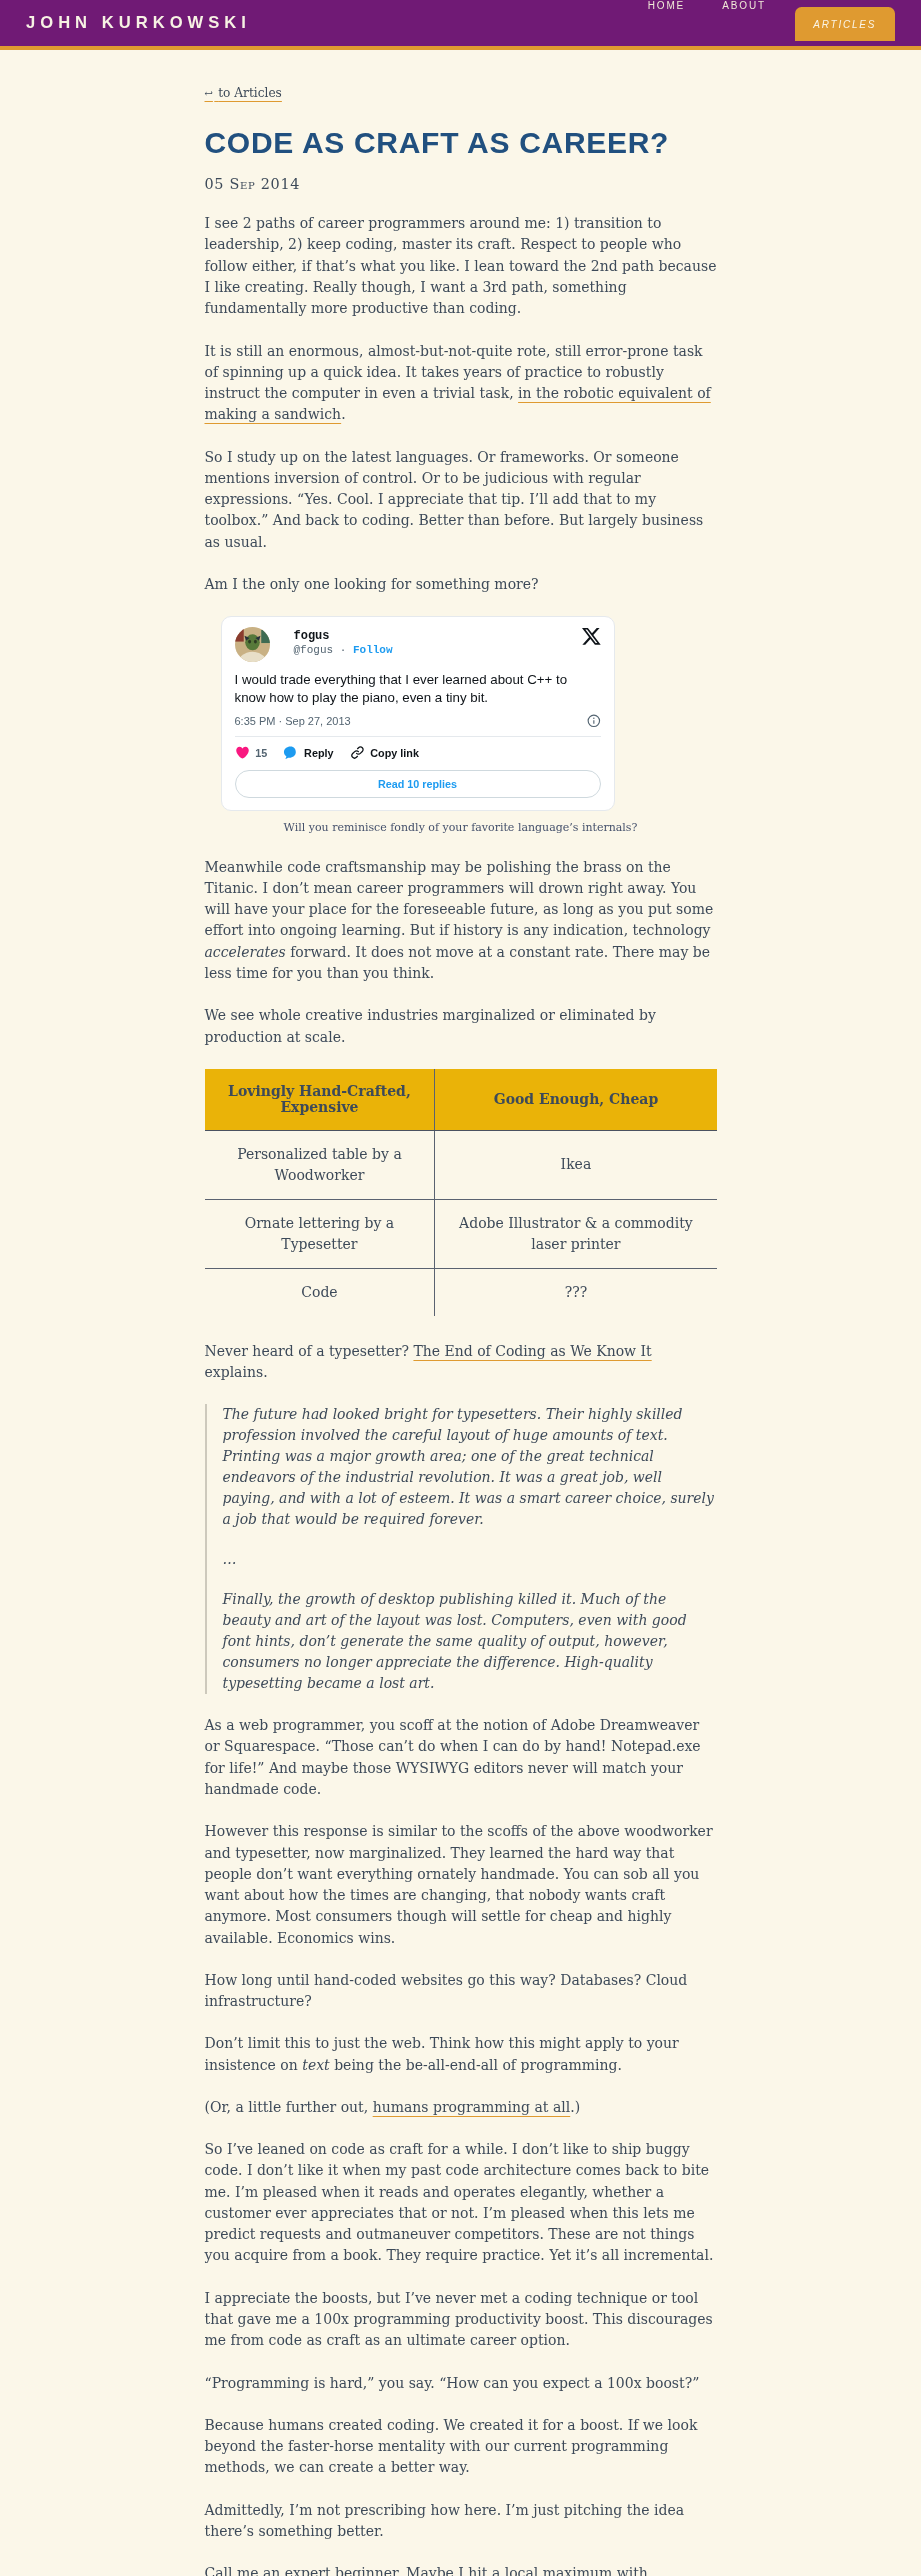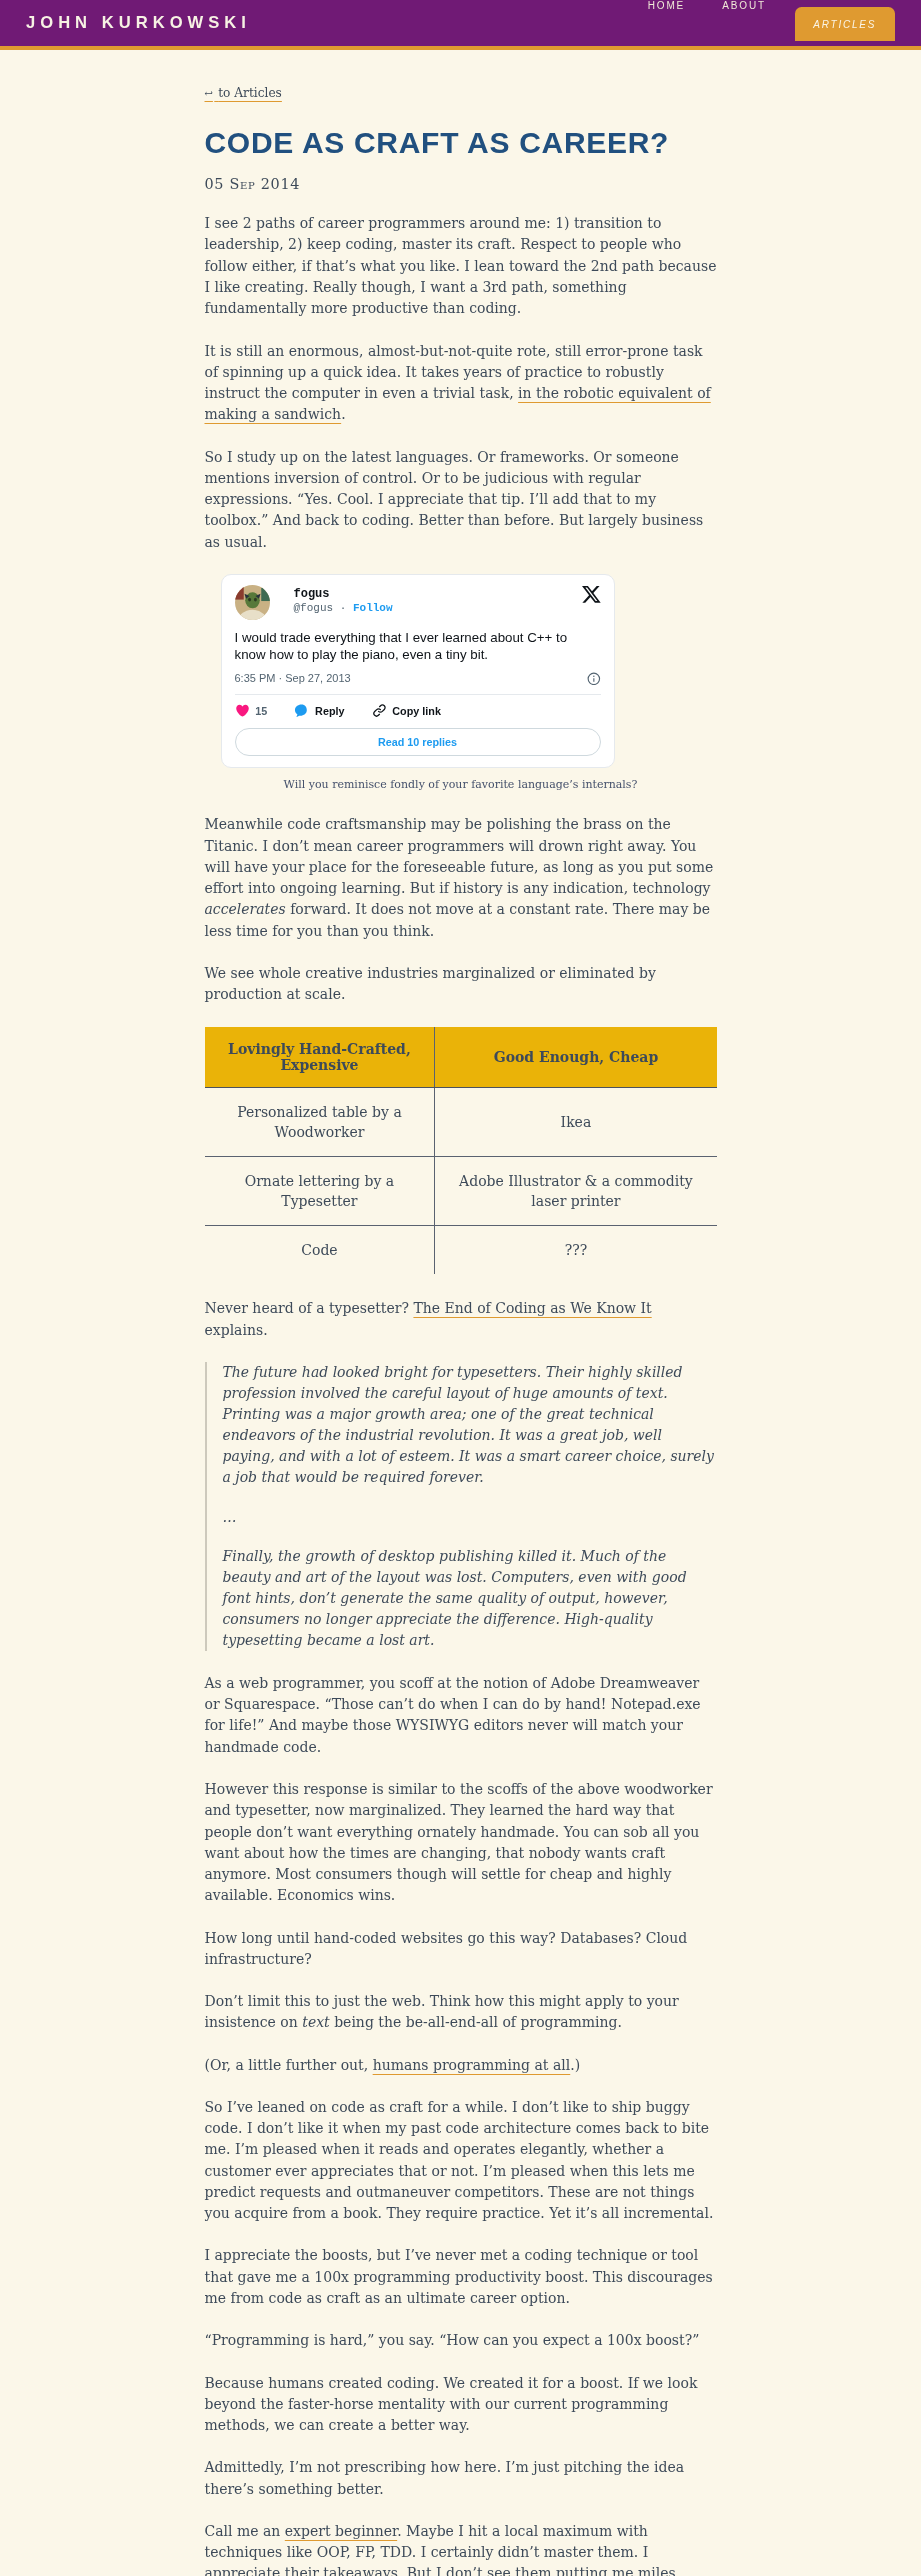--- a/index.html
+++ b/index.html
@@ -74,21 +74,21 @@
   .tweet-handle { font-size: 11px; color: #536471; }
   .tweet-follow { color: #1D9BF0; font-weight: bold; text-decoration: none; cursor: pointer; }
   .tweet-x-logo { width: 18.7px; height: 18.7px; cursor: pointer; }
   .tweet-text { font-size: 13.3px; line-height: 1.35; margin: 8.6px 0 7.2px; }
   .tweet-meta {
     display: flex; align-items: center; justify-content: space-between;
     font-size: 11px; color: #536471;
   }
   .tweet-info-icon { width: 13.7px; height: 13.7px; cursor: pointer; }
   .tweet-divider { height: 0.7px; background: #E5E9ED; margin: 8.6px 0; }
-  .tweet-actions { display: flex; align-items: center; gap: 27px; font-size: 10.8px; font-weight: bold; text-align: center; }
+  .tweet-actions { display: flex; align-items: center; gap: 16px; font-size: 10.8px; font-weight: bold; text-align: center; }
   .tweet-action { display: flex; align-items: center; gap: 5.8px; cursor: pointer; }
   .tweet-like-count { color: #536471; }
   .tweet-read-replies {
     display: block; margin-top: 9.4px; padding: 7.2px 0;
     border: 0.7px solid #CFD9DE; border-radius: 7197px;
     text-align: center; color: #1D9BF0; font-weight: bold; font-size: 10.8px;
     text-decoration: none; cursor: pointer;
   }
   .tweet-caption { font-size: 11px; text-align: center; margin: 0 0 23px; color: #44506B; }
 
@@ -130,20 +130,21 @@
 
   <a class="back-link"><span class="back-arrow">↩</span> <span>to Articles</span></a>
 
   <h1 class="page-title">CODE AS CRAFT AS CAREER?</h1>
   <div class="post-date">05 Sep 2014</div>
 
   <div>
       <p class="article-p">I see 2 paths of career programmers around me: 1) transition to leadership, 2) keep coding, master its craft. Respect to people who follow either, if that’s what you like. I lean toward the 2nd path because I like creating. Really though, I want a 3rd path, something fundamentally more productive than coding.</p>
       <p class="article-p">It is still an enormous, almost-but-not-quite rote, still error-prone task of spinning up a quick idea. It takes years of practice to robustly instruct the computer in even a trivial task, <a class="inline-link">in the robotic equivalent of making a sandwich</a>.</p>
       <p class="article-p">So I study up on the latest languages. Or frameworks. Or someone mentions inversion of control. Or to be judicious with regular expressions. “Yes. Cool. I appreciate that tip. I’ll add that to my toolbox.” And back to coding. Better than before. But largely business as usual.</p>
+      <p class="article-p">Am I the only one looking for something more?</p>
     </div>
 
   
   <div class="tweet-card">
     <div class="tweet-header">
       <div class="tweet-avatar">
         <svg viewBox="0 0 48 48" xmlns="http://www.w3.org/2000/svg">
           <rect width="48" height="48" fill="#C9B184"></rect>
           <rect x="0" y="0" width="12" height="20" fill="#8A3B2E"></rect>
           <rect x="36" y="4" width="12" height="18" fill="#3E6B52"></rect>

